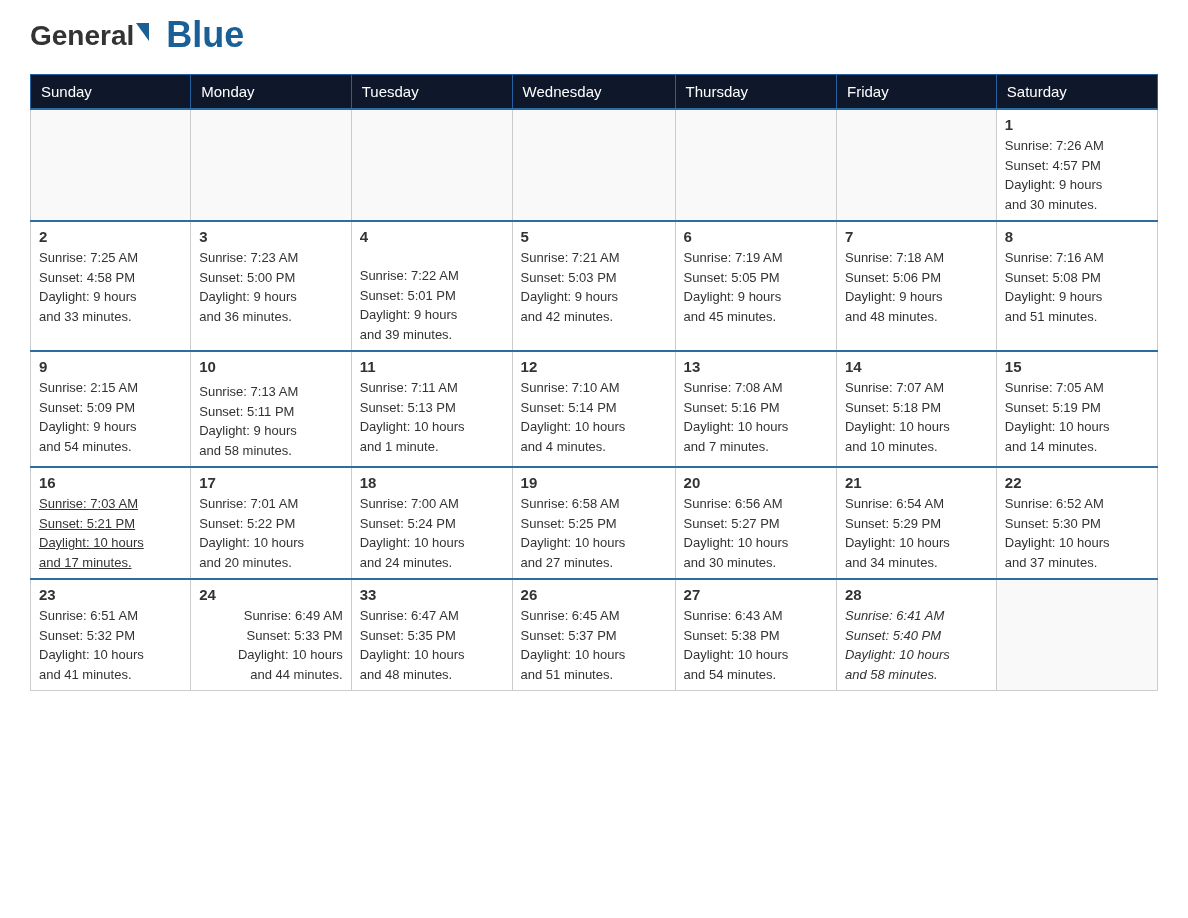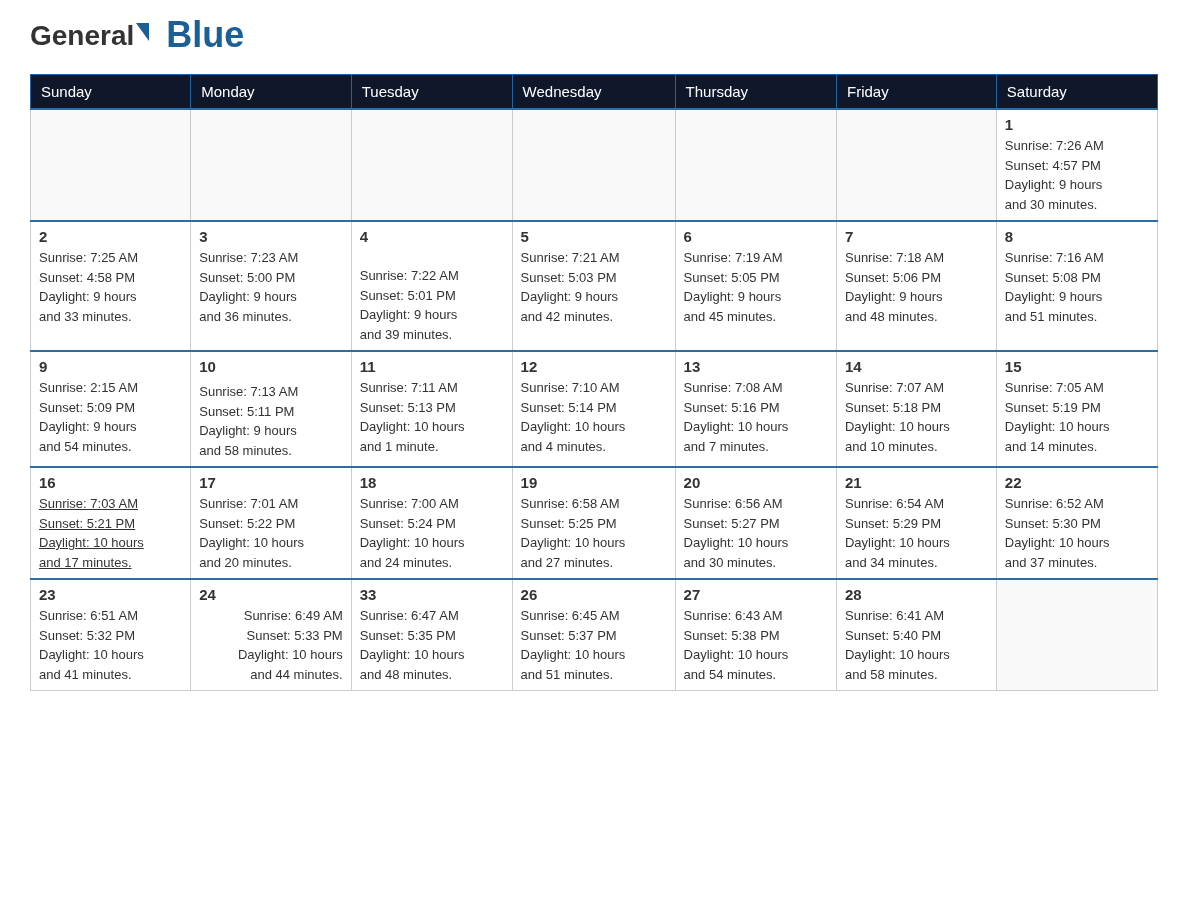--- a/index.html
+++ b/index.html
@@ -304,21 +304,21 @@
         </td>
         <td>
           <span class="day-num">27</span>
           <div class="day-info" style="white-space: pre-line;">Sunrise: 6:43 AM
 Sunset: 5:38 PM
 Daylight: 10 hours
 and 54 minutes.</div>
         </td>
         <td>
           <span class="day-num">28</span>
-          <div class="day-info" style="white-space: pre-line;">Sunrise: 6:41 AM
+          <div class="day-info" style="white-space: pre-line; font-style: italic;">Sunrise: 6:41 AM
 Sunset: 5:40 PM
 Daylight: 10 hours
 and 58 minutes.</div>
         </td>
         <td class="empty-cell"></td>
       </tr>
     </tbody>
 </table>
 
 </body></html>

